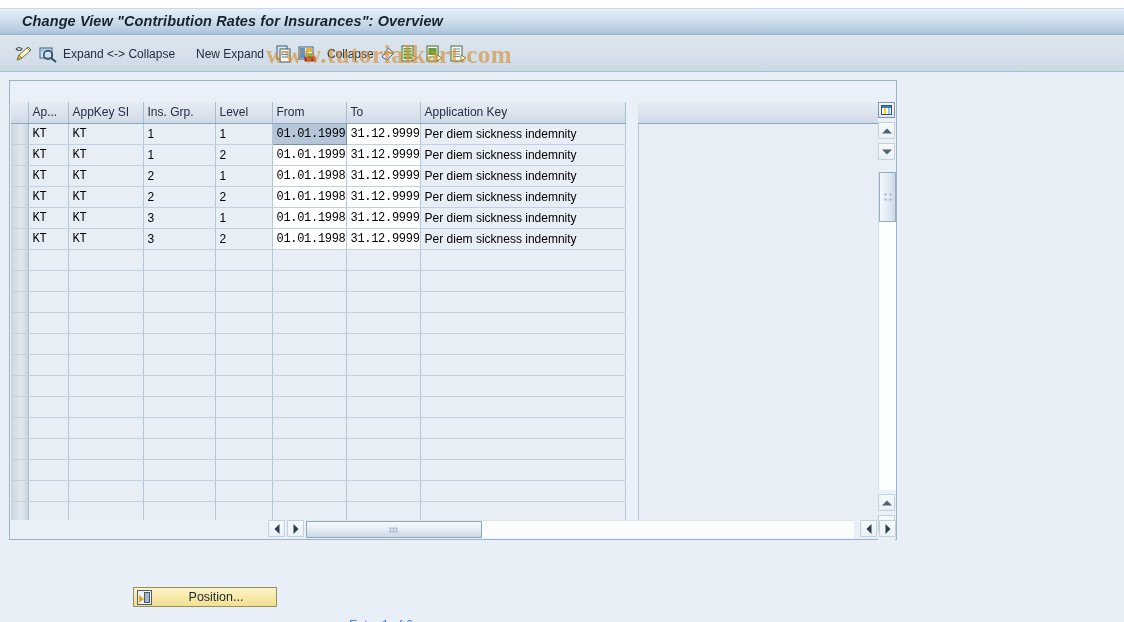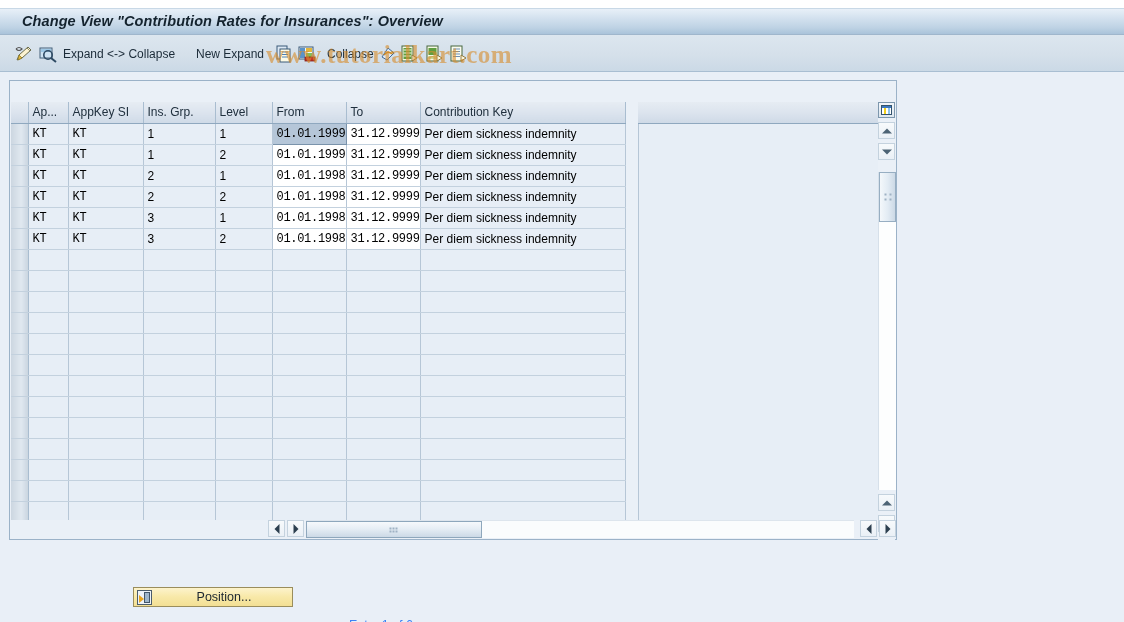--- a/index.html
+++ b/index.html
@@ -329,21 +329,21 @@
     left: 50%; top: 50%;
     transform: translate(-50%,-50%);
     width: 9px; height: 5px;
   }
   .grip-h i { position: absolute; width: 2px; height: 2px; background: #9fb2c4; }
 
   
   .position-btn {
     position: absolute;
     left: 133px; top: 587px;
-    width: 160px; height: 20px;
+    width: 144px; height: 20px;
     background: linear-gradient(to bottom, #fdf3cc 0%, #f8e9a9 48%, #f3df94 100%);
     border: 1px solid #9a8d5c;
     box-sizing: border-box;
     cursor: default;
   }
   .position-btn .pb-label {
     position: absolute;
     left: 0; right: 0; top: 2px;
     text-align: center;
     font-size: 12.5px;
@@ -523,21 +523,21 @@
       </colgroup>
       <thead>
         <tr>
           <th class="sel-col"></th>
           <th>Ap...</th>
           <th>AppKey SI</th>
           <th>Ins. Grp.</th>
           <th>Level</th>
           <th>From</th>
           <th>To</th>
-          <th>Contribution Key</th>
+          <th>Application Key</th>
         </tr>
       </thead>
       <tbody id="grid-body">
           <tr>
             <td class="sel-col"></td>
             <td class="mono c-ap">KT</td>
             <td class="mono c-app">KT</td>
             <td class="c-ins">1</td>
             <td class="c-lvl">1</td>
             <td class="datecell c-from selected">01.01.1999</td>

